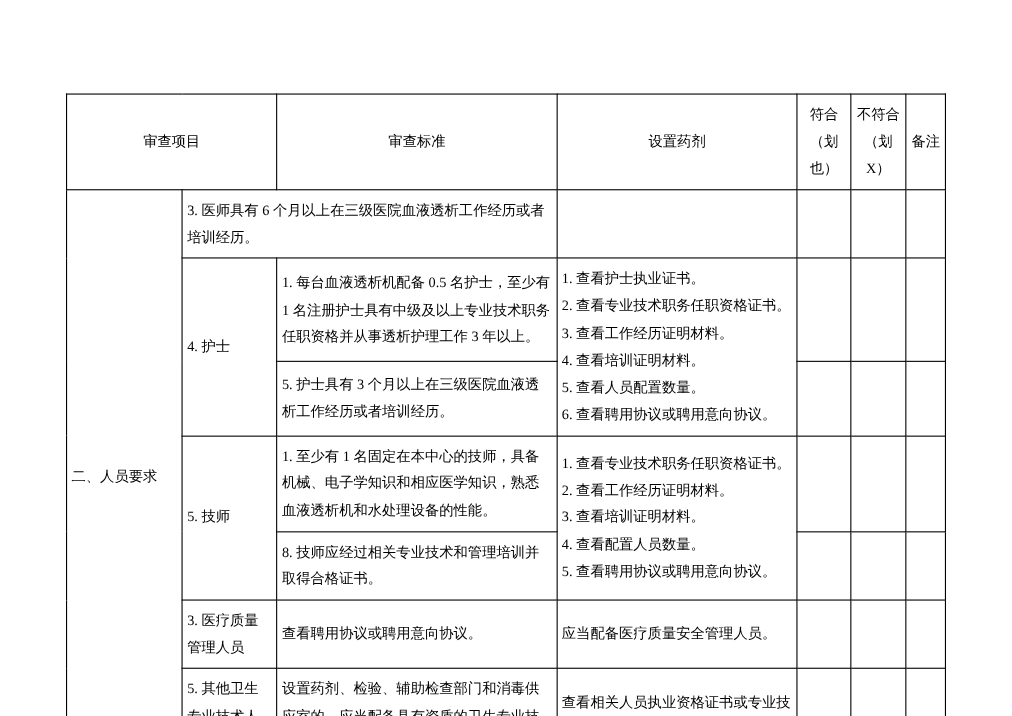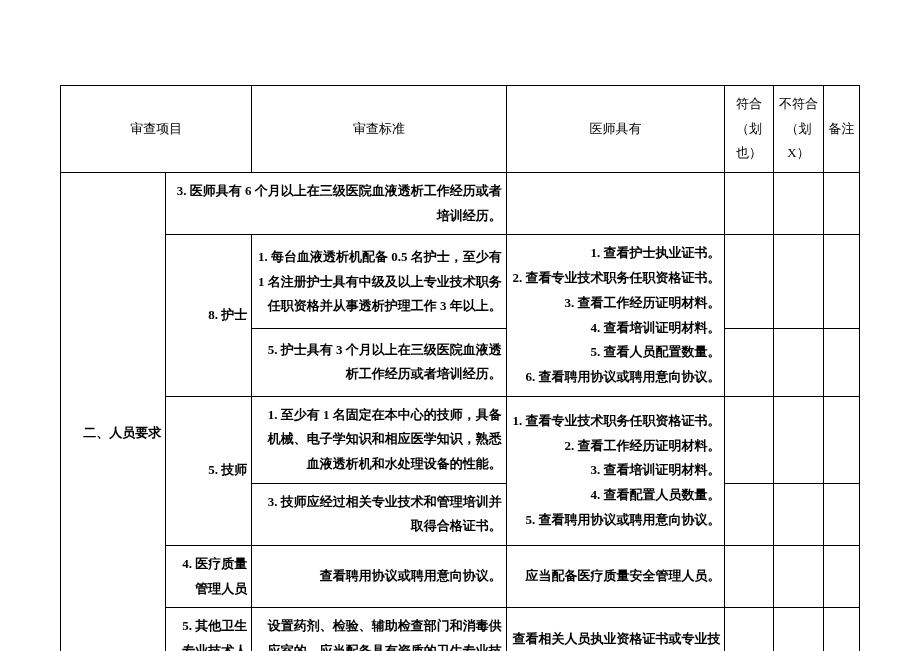--- a/index.html
+++ b/index.html
@@ -28,58 +28,58 @@
     .col-project { width: 100px; }
     .col-sub { width: 82px; }
     .col-standard { width: 242px; }
     .col-method { width: 208px; }
     .col-yes { width: 46px; }
     .col-no { width: 48px; }
     .col-note { width: 34px; }
     th {
       font-weight: normal;
     }
-    .left { text-align: right; padding-left: 4px; font-weight: bold; }
+    .left { text-align: left; padding-left: 4px; }
   </style>
 </head>
 <body>
 
 <table>
   <colgroup>
     <col class="col-project">
     <col class="col-sub">
     <col class="col-standard">
     <col class="col-method">
     <col class="col-yes">
     <col class="col-no">
     <col class="col-note">
   </colgroup>
   <thead>
     <tr>
       <th colspan="2">审查项目</th>
       <th>审查标准</th>
-      <th>医师具有</th>
+      <th>设置药剂</th>
       <th>符合（划也）</th>
       <th>不符合（划 X）</th>
       <th>备注</th>
     </tr>
   </thead>
   <tbody>
 
     <tr>
       <td rowspan="7" class="left">二、人员要求</td>
       <td colspan="2" class="left">3. 医师具有 6 个月以上在三级医院血液透析工作经历或者培训经历。</td>
       <td></td>
       <td></td>
       <td></td>
       <td></td>
     </tr>
 
     <tr>
-      <td rowspan="2" class="left">8. 护士</td>
+      <td rowspan="2" class="left">4. 护士</td>
       <td class="left">1. 每台血液透析机配备 0.5 名护士，至少有 1 名注册护士具有中级及以上专业技术职务任职资格并从事透析护理工作 3 年以上。</td>
       <td rowspan="2" class="left" style="white-space:pre-line">1. 查看护士执业证书。
 2. 查看专业技术职务任职资格证书。
 3. 查看工作经历证明材料。
 4. 查看培训证明材料。
 5. 查看人员配置数量。
 6. 查看聘用协议或聘用意向协议。</td>
       <td></td>
       <td></td>
       <td></td>
@@ -97,28 +97,28 @@
       <td rowspan="2" class="left" style="white-space:pre-line">1. 查看专业技术职务任职资格证书。
 2. 查看工作经历证明材料。
 3. 查看培训证明材料。
 4. 查看配置人员数量。
 5. 查看聘用协议或聘用意向协议。</td>
       <td></td>
       <td></td>
       <td></td>
     </tr>
     <tr>
-      <td class="left">3. 技师应经过相关专业技术和管理培训并取得合格证书。</td>
+      <td class="left">8. 技师应经过相关专业技术和管理培训并取得合格证书。</td>
       <td></td>
       <td></td>
       <td></td>
     </tr>
 
     <tr>
-      <td class="left">4. 医疗质量管理人员</td>
+      <td class="left">3. 医疗质量管理人员</td>
       <td class="left">查看聘用协议或聘用意向协议。</td>
       <td class="left">应当配备医疗质量安全管理人员。</td>
       <td></td>
       <td></td>
       <td></td>
     </tr>
 
     <tr>
       <td class="left">5. 其他卫生专业技术人员</td>
       <td class="left">设置药剂、检验、辅助检查部门和消毒供应室的，应当配备具有资质的卫生专业技术人员。</td>

